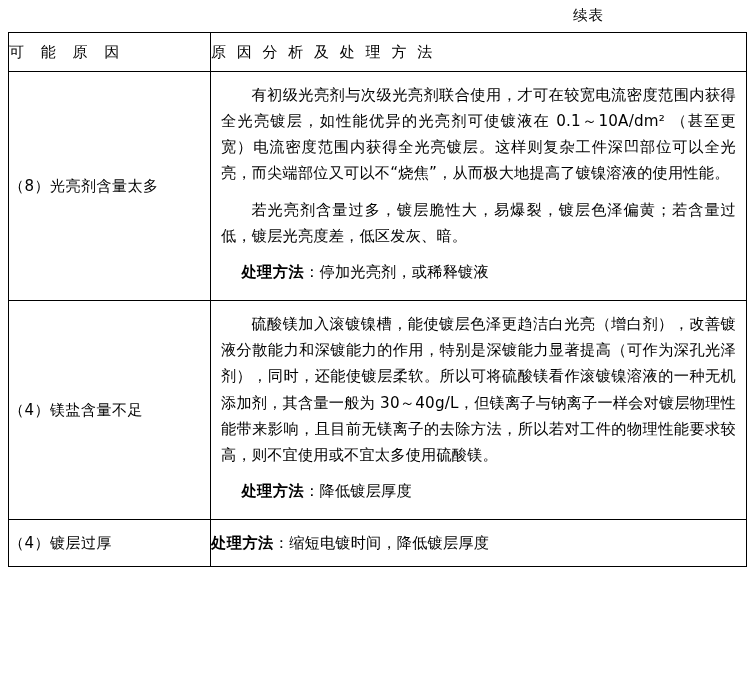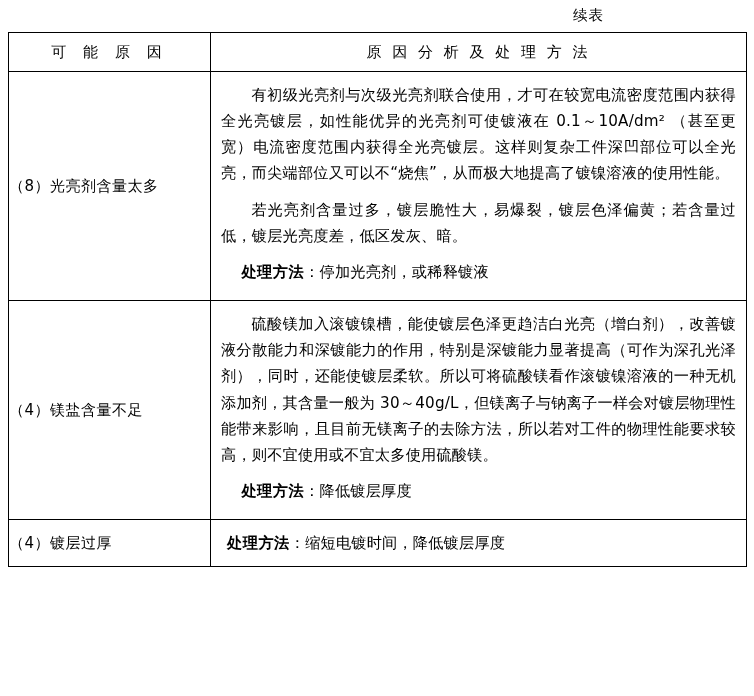--- a/index.html
+++ b/index.html
@@ -44,21 +44,21 @@
     padding: 0;
   }
   .col-cause { width: 202px; }
   .col-analysis { width: 536px; }
 
   thead th {
     height: 38px;
     font-weight: normal;
     font-size: 15px;
     letter-spacing: 2px;
-    text-align: center;
+    text-align: left;
   }
   .hdr-cause {
     letter-spacing: 6px;
     padding-left: 4px;
   }
   .hdr-analysis {
     letter-spacing: 3px;
   }
 
   td.cause-cell {
@@ -78,21 +78,20 @@
     padding: 12px 14px 12px 16px;
     text-align: justify;
     text-justify: inter-ideograph;
     vertical-align: top;
     letter-spacing: 0.2px;
   }
   td.analysis-cell.compact {
     padding-top: 10px;
     padding-bottom: 10px;
     vertical-align: middle;
-    padding-left: 16px;
   }
   .para {
     margin: 10px;
     text-indent: 0;
   }
   .para.indent {
     text-indent: 2em;
   }
   .para + .para {
     margin-top: 2px;

